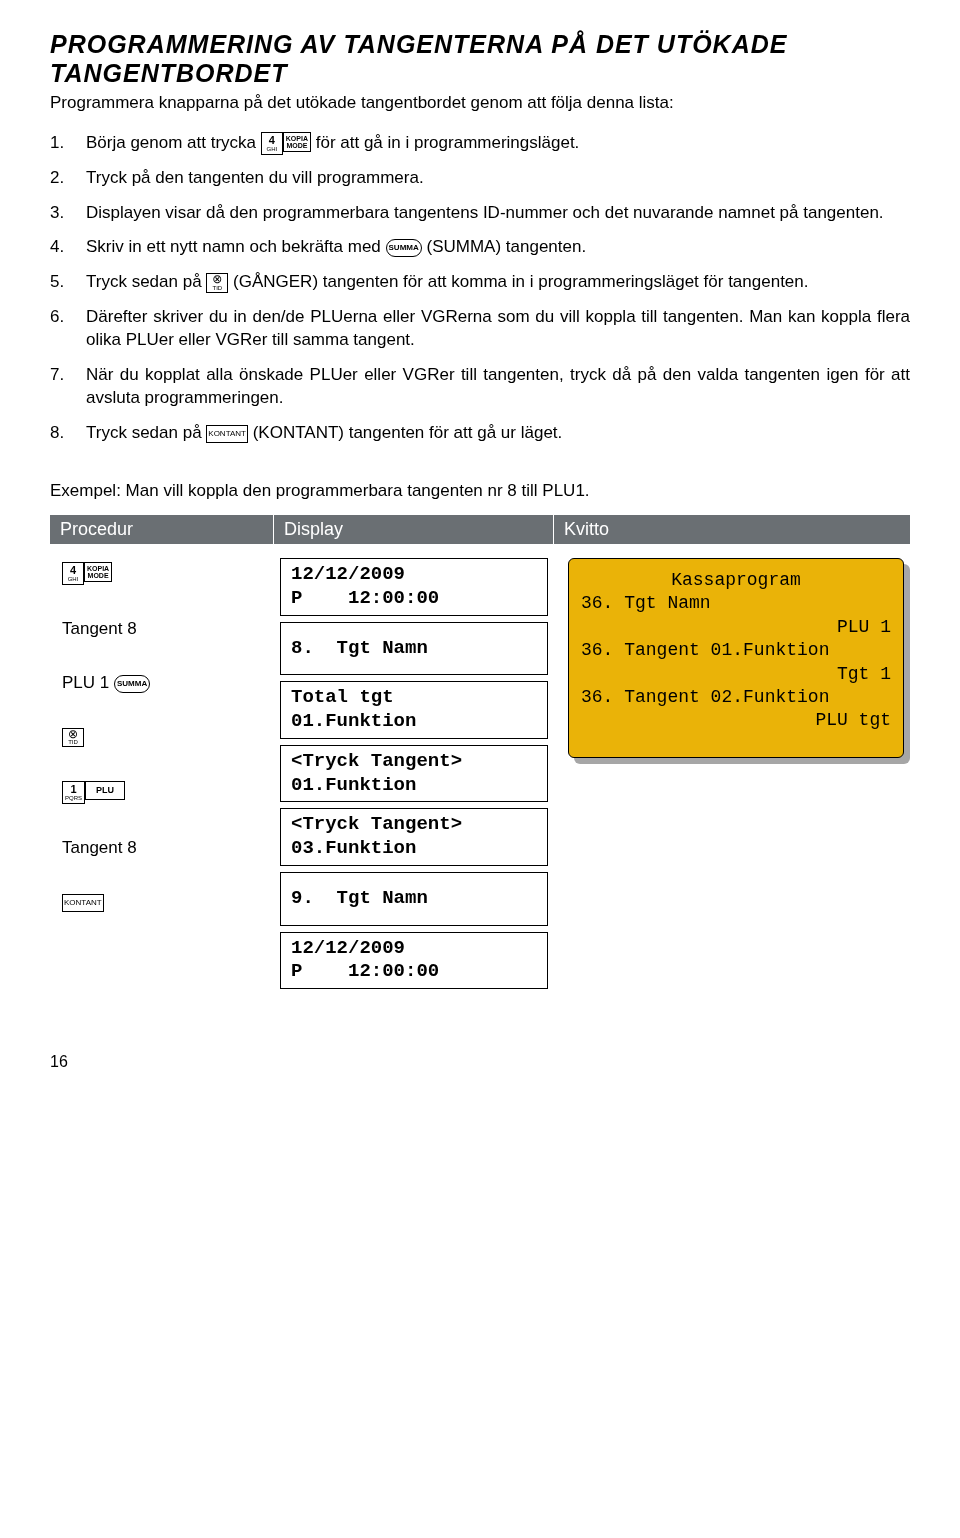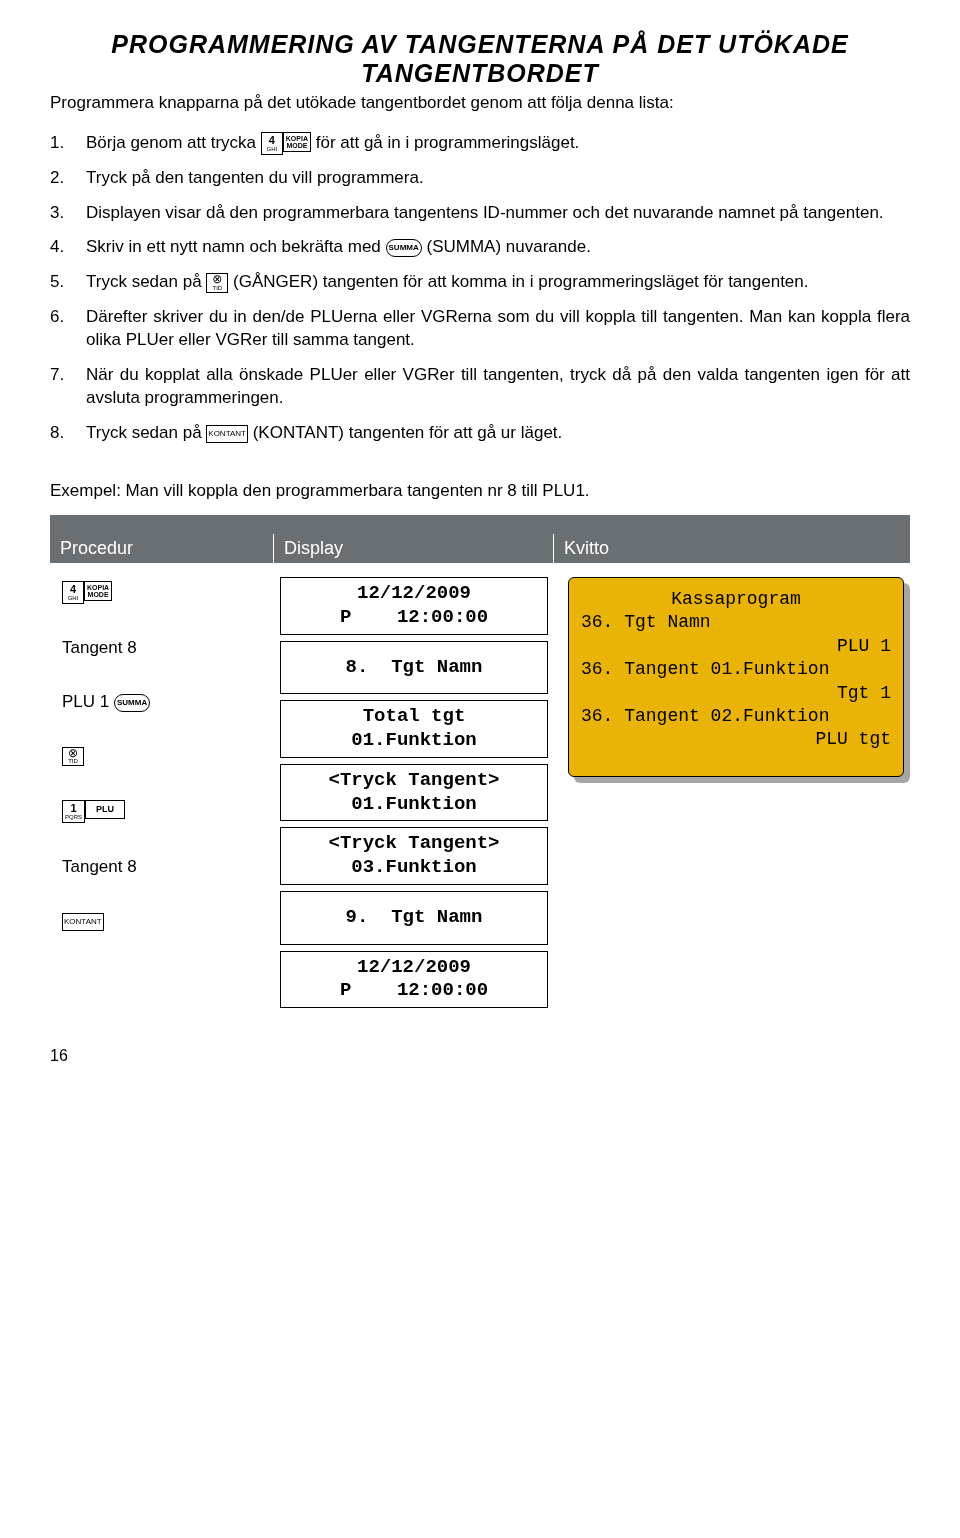--- a/index.html
+++ b/index.html
@@ -10,21 +10,20 @@
     padding: 30px 50px 20px 50px;
     color: #000;
   }
   h1 {
     font-weight: 900;
     font-style: italic;
     font-size: 25px;
     letter-spacing: 1px;
     margin-bottom: 4px;
     line-height: 1.15;
-    text-align: center;
   }
   .intro {
     font-size: 17px;
     margin-bottom: 18px;
     line-height: 1.3;
   }
   ol.steps {
     list-style: none;
     counter-reset: step;
     margin-bottom: 36px;
@@ -77,21 +76,20 @@
   }
   .header-row {
     display: flex;
     background: #6a6f73;
     color: #fff;
   }
   .header-row > div {
     padding: 4px 10px;
     font-size: 18px;
     border-right: 1px solid #fff;
-    margin-top: 19px;
   }
   .header-row > div:last-child { border-right: none; }
   .col-proc { width: 224px; }
   .col-disp { width: 280px; }
   .col-kvitto { flex: 1; }
   
   .body-row {
     display: flex;
     align-items: flex-start;
   }
@@ -108,21 +106,21 @@
     width: 280px;
     padding: 14px 6px 6px 6px;
   }
   .disp-box {
     border: 1px solid #000;
     font-family: "Courier New", monospace;
     font-size: 19px;
     font-weight: bold;
     padding: 4px 10px;
     margin-bottom: 6px;
-    text-align: center;
+    text-align: left;
     white-space: pre;
     line-height: 1.25;
   }
   .kvitto-col {
     flex: 1;
     padding: 14px 6px 6px 14px;
   }
   .receipt {
     position: relative;
     border: 1px solid #000;
@@ -133,21 +131,21 @@
     line-height: 1.3;
     background: #eab308;
     box-shadow: 6px 6px 0 rgba(0,0,0,0.35);
     min-height: 200px;
   }
   .receipt .center { text-align: center; }
   .receipt .right { text-align: right; }
   .receipt .line { white-space: pre; }
   
   .page-num {
-    margin-top: 27px;
+    margin-top: 52px;
     font-size: 16px;
   }
 </style>
 </head>
 <body>
 
 <h1>PROGRAMMERING AV TANGENTERNA PÅ DET UTÖKADE TANGENTBORDET</h1>
 <p class="intro">Programmera knapparna på det utökade tangentbordet genom att följa denna lista:</p>
 
 <ol class="steps">
@@ -156,21 +154,21 @@
     <span class="keypair">
       <span class="key"><span class="big">4</span><span class="small">GHI</span></span><span class="key"><span class="small" style="font-weight:bold;font-size:7px">KOPIA</span><span class="small" style="font-weight:bold;font-size:7px">MODE</span></span>
     </span>
     <span> för att gå in i programmeringsläget.</span>
   </li>
   <li>Tryck på den tangenten du vill programmera.</li>
   <li>Displayen visar då den programmerbara tangentens ID-nummer och det nuvarande namnet på tangenten.</li>
   <li>
     <span>Skriv in ett nytt namn och bekräfta med </span>
     <span class="key summa">SUMMA</span>
-    <span> (SUMMA) nuvarande.</span>
+    <span> (SUMMA) tangenten.</span>
   </li>
   <li>
     <span>Tryck sedan på </span>
     <span class="key tid"><span class="x">⊗</span><span class="small">TID</span></span>
     <span> (GÅNGER) tangenten för att komma in i programmerings­läget för tangenten.</span>
   </li>
   <li>Därefter skriver du in den/de PLUerna eller VGRerna som du vill koppla till tangenten. Man kan koppla flera olika PLUer eller VGRer till samma tangent.</li>
   <li>När du kopplat alla önskade PLUer eller VGRer till tangenten, tryck då på den valda tangenten igen för att avsluta programmeringen.</li>
   <li>
     <span>Tryck sedan på </span>

